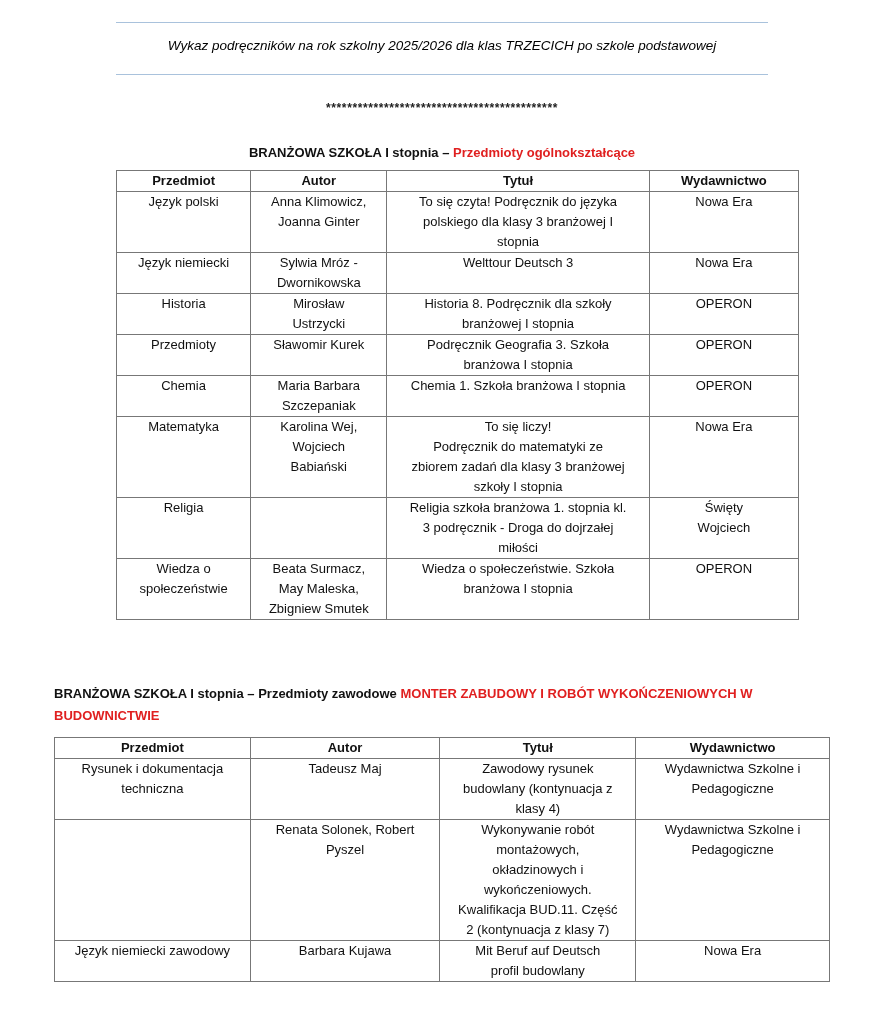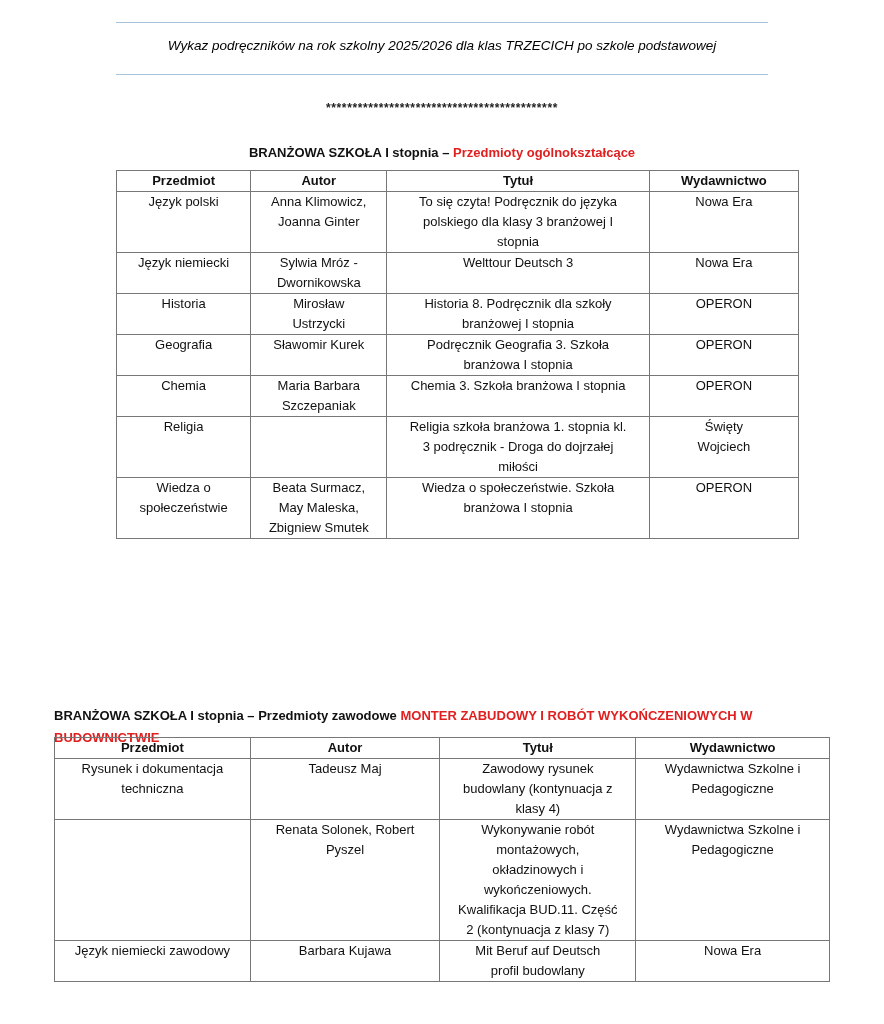--- a/index.html
+++ b/index.html
@@ -17,21 +17,21 @@
   .stars {
     position: absolute; top: 101px; left: 0; width: 884px; text-align: center;
     font-size: 12px; letter-spacing: 0.6px; color: #222; font-weight: bold;
   }
   .section1-heading {
     position: absolute; top: 145px; left: 0; width: 884px; text-align: center;
     font-weight: bold; font-size: 13px; color: #111;
   }
   .red { color: #e02020; }
   .section2-heading {
-    position: absolute; top: 705px; left: 54px; width: 790px;
+    position: absolute; top: 683px; left: 54px; width: 790px;
     font-weight: bold; font-size: 13px; line-height: 22px; color: #111;
   }
   table.books {
     position: absolute; border-collapse: collapse; font-size: 13px; color: #111;
   }
   table.books th, table.books td {
     border: 1px solid #777; text-align: center; vertical-align: top;
     padding: 0 4px; line-height: 20px;
   }
   table.books th { font-weight: bold; }
@@ -94,32 +94,43 @@
       </tr>
       <tr>
         <td class="cell-text">Historia</td>
         <td class="cell-text">Mirosław
 Ustrzycki</td>
         <td class="cell-text">Historia 8. Podręcznik dla szkoły
 branżowej I stopnia</td>
         <td class="cell-text">OPERON</td>
       </tr>
       <tr>
-        <td class="cell-text">Geografia</td>
+        <td class="cell-text">Przedmioty</td>
         <td class="cell-text">Sławomir Kurek</td>
         <td class="cell-text">Podręcznik Geografia 3. Szkoła
 branżowa I stopnia</td>
         <td class="cell-text">OPERON</td>
       </tr>
       <tr>
         <td class="cell-text">Chemia</td>
         <td class="cell-text">Maria Barbara
 Szczepaniak</td>
-        <td class="cell-text">Chemia 3. Szkoła branżowa I stopnia</td>
-        <td class="cell-text">OPERON</td>
+        <td class="cell-text">Chemia 1. Szkoła branżowa I stopnia</td>
+        <td class="cell-text">OPERON</td>
+      </tr>
+      <tr>
+        <td class="cell-text">Matematyka</td>
+        <td class="cell-text">Karolina Wej,
+Wojciech
+Babiański</td>
+        <td class="cell-text">To się liczy!
+Podręcznik do matematyki ze
+zbiorem zadań dla klasy 3 branżowej
+szkoły I stopnia</td>
+        <td class="cell-text">Nowa Era</td>
       </tr>
       <tr>
         <td class="cell-text">Religia</td>
         <td class="cell-text"></td>
         <td class="cell-text">Religia szkoła branżowa 1. stopnia kl.
 3 podręcznik - Droga do dojrzałej
 miłości</td>
         <td class="cell-text">Święty
 Wojciech</td>
       </tr>

